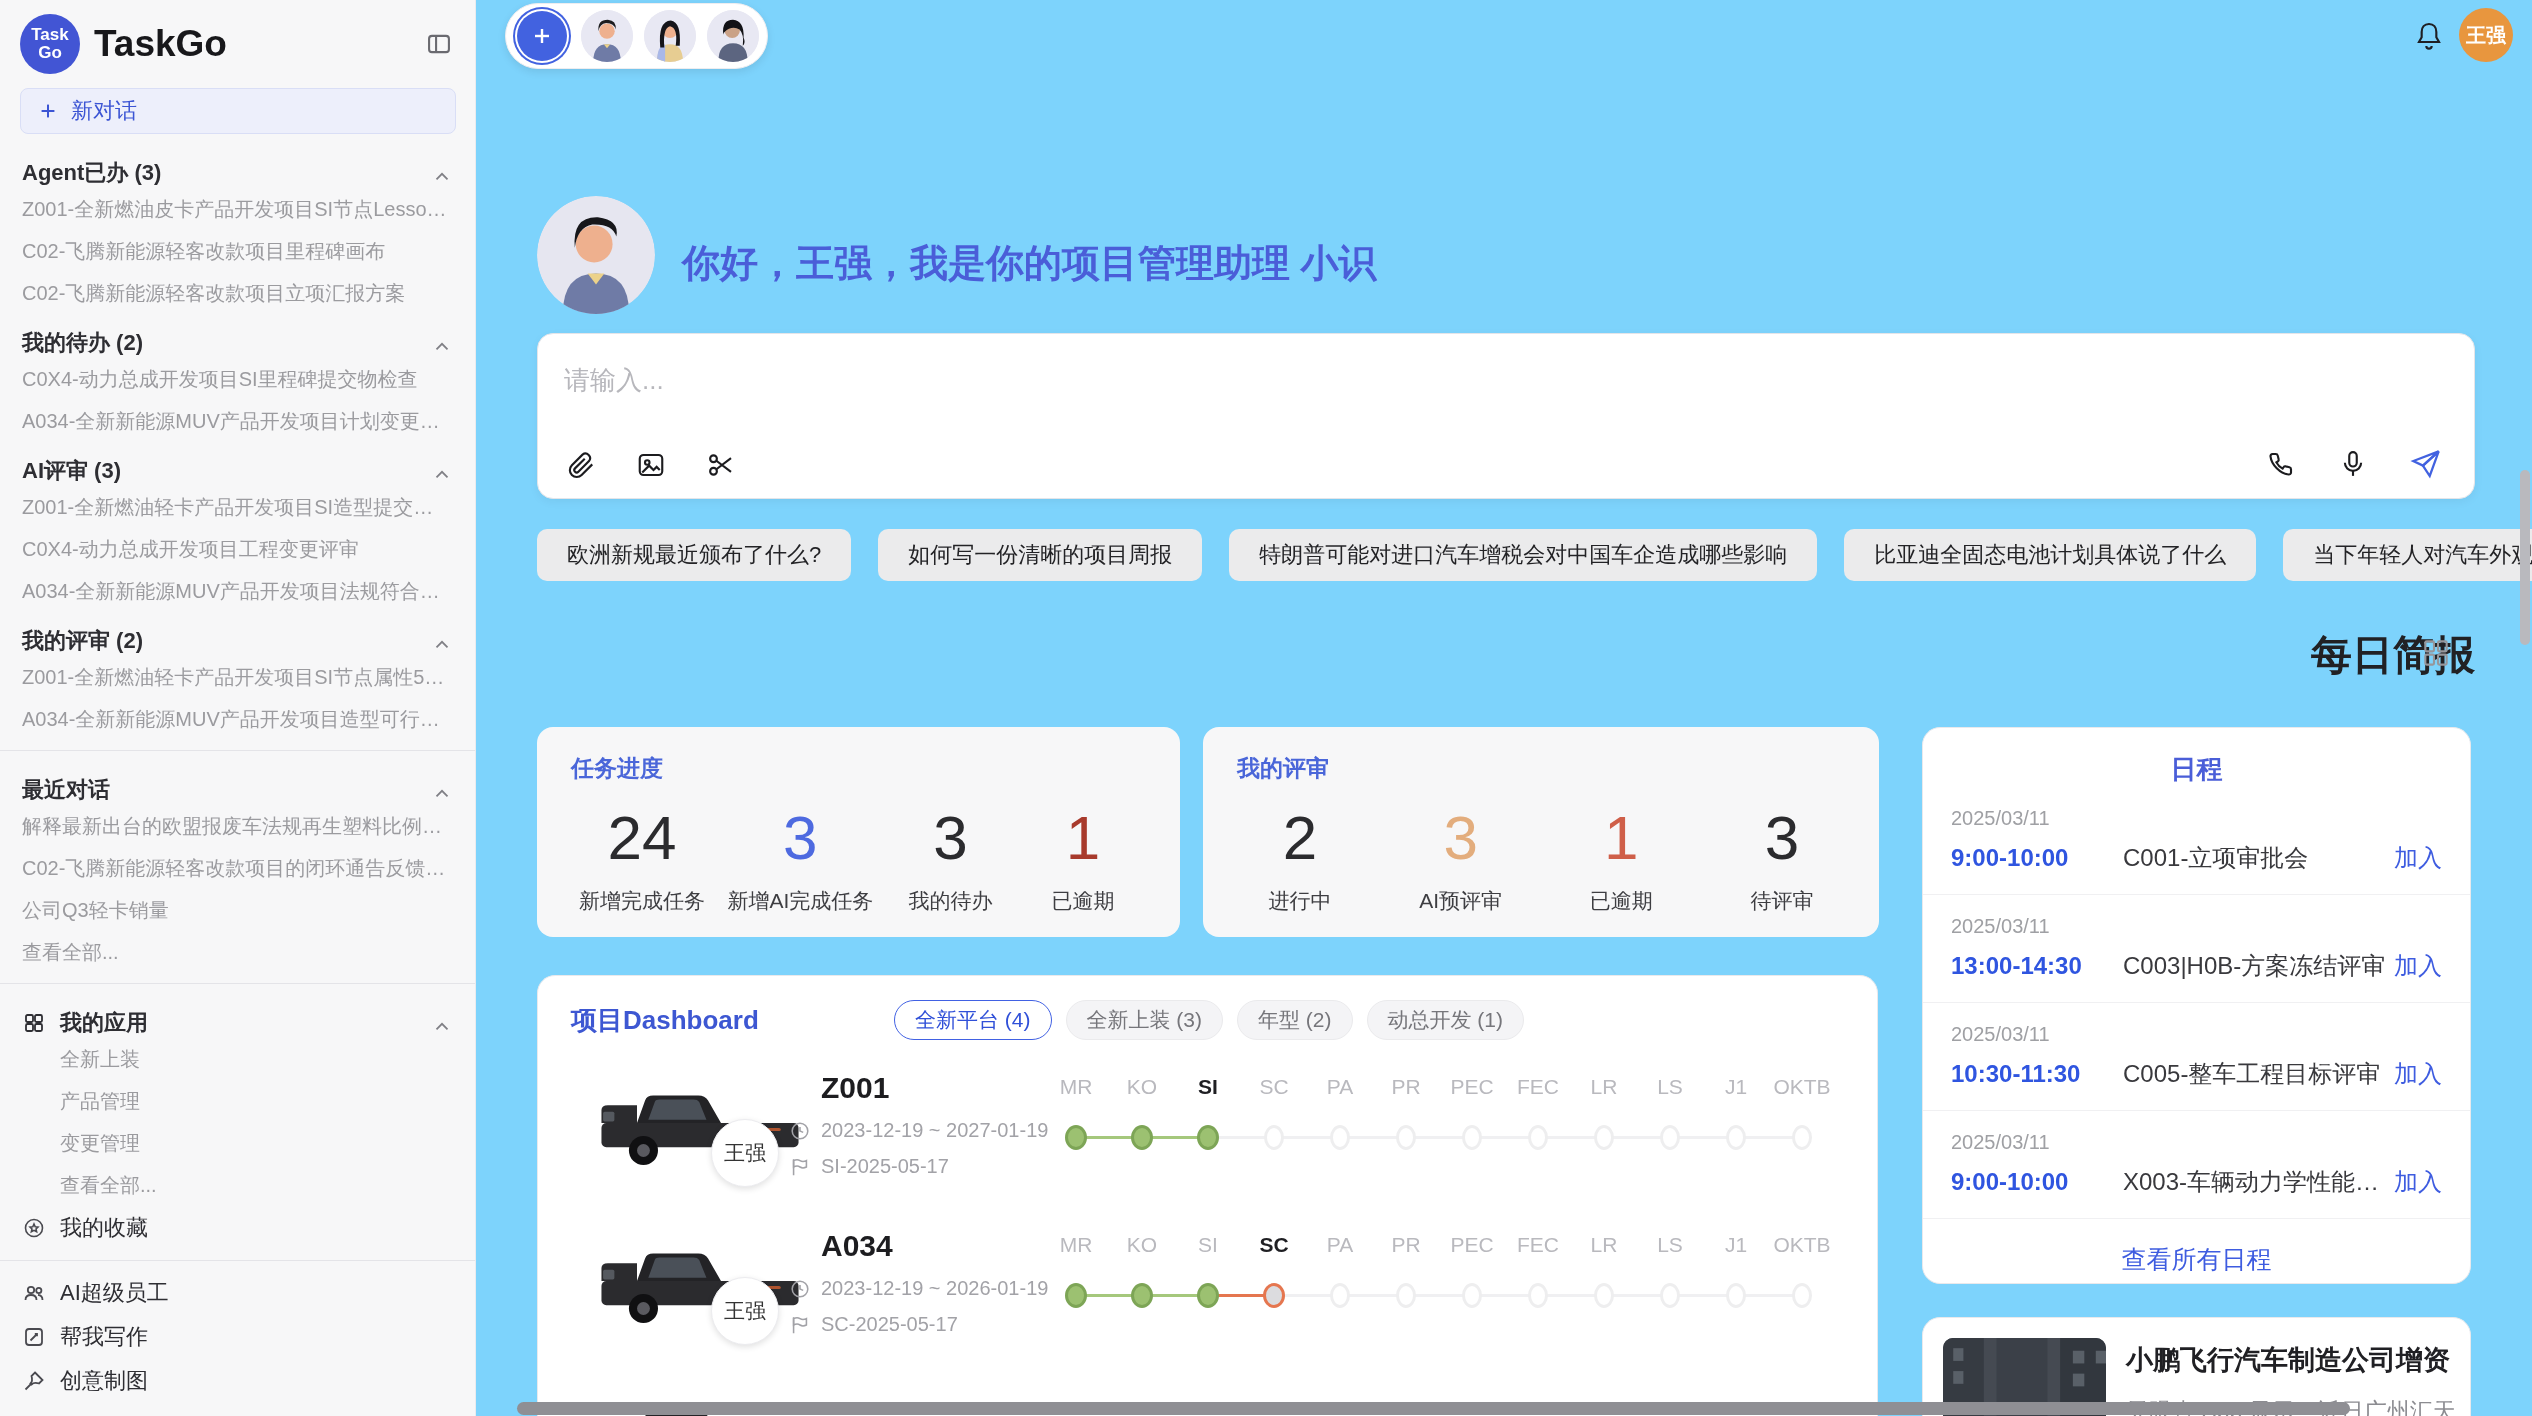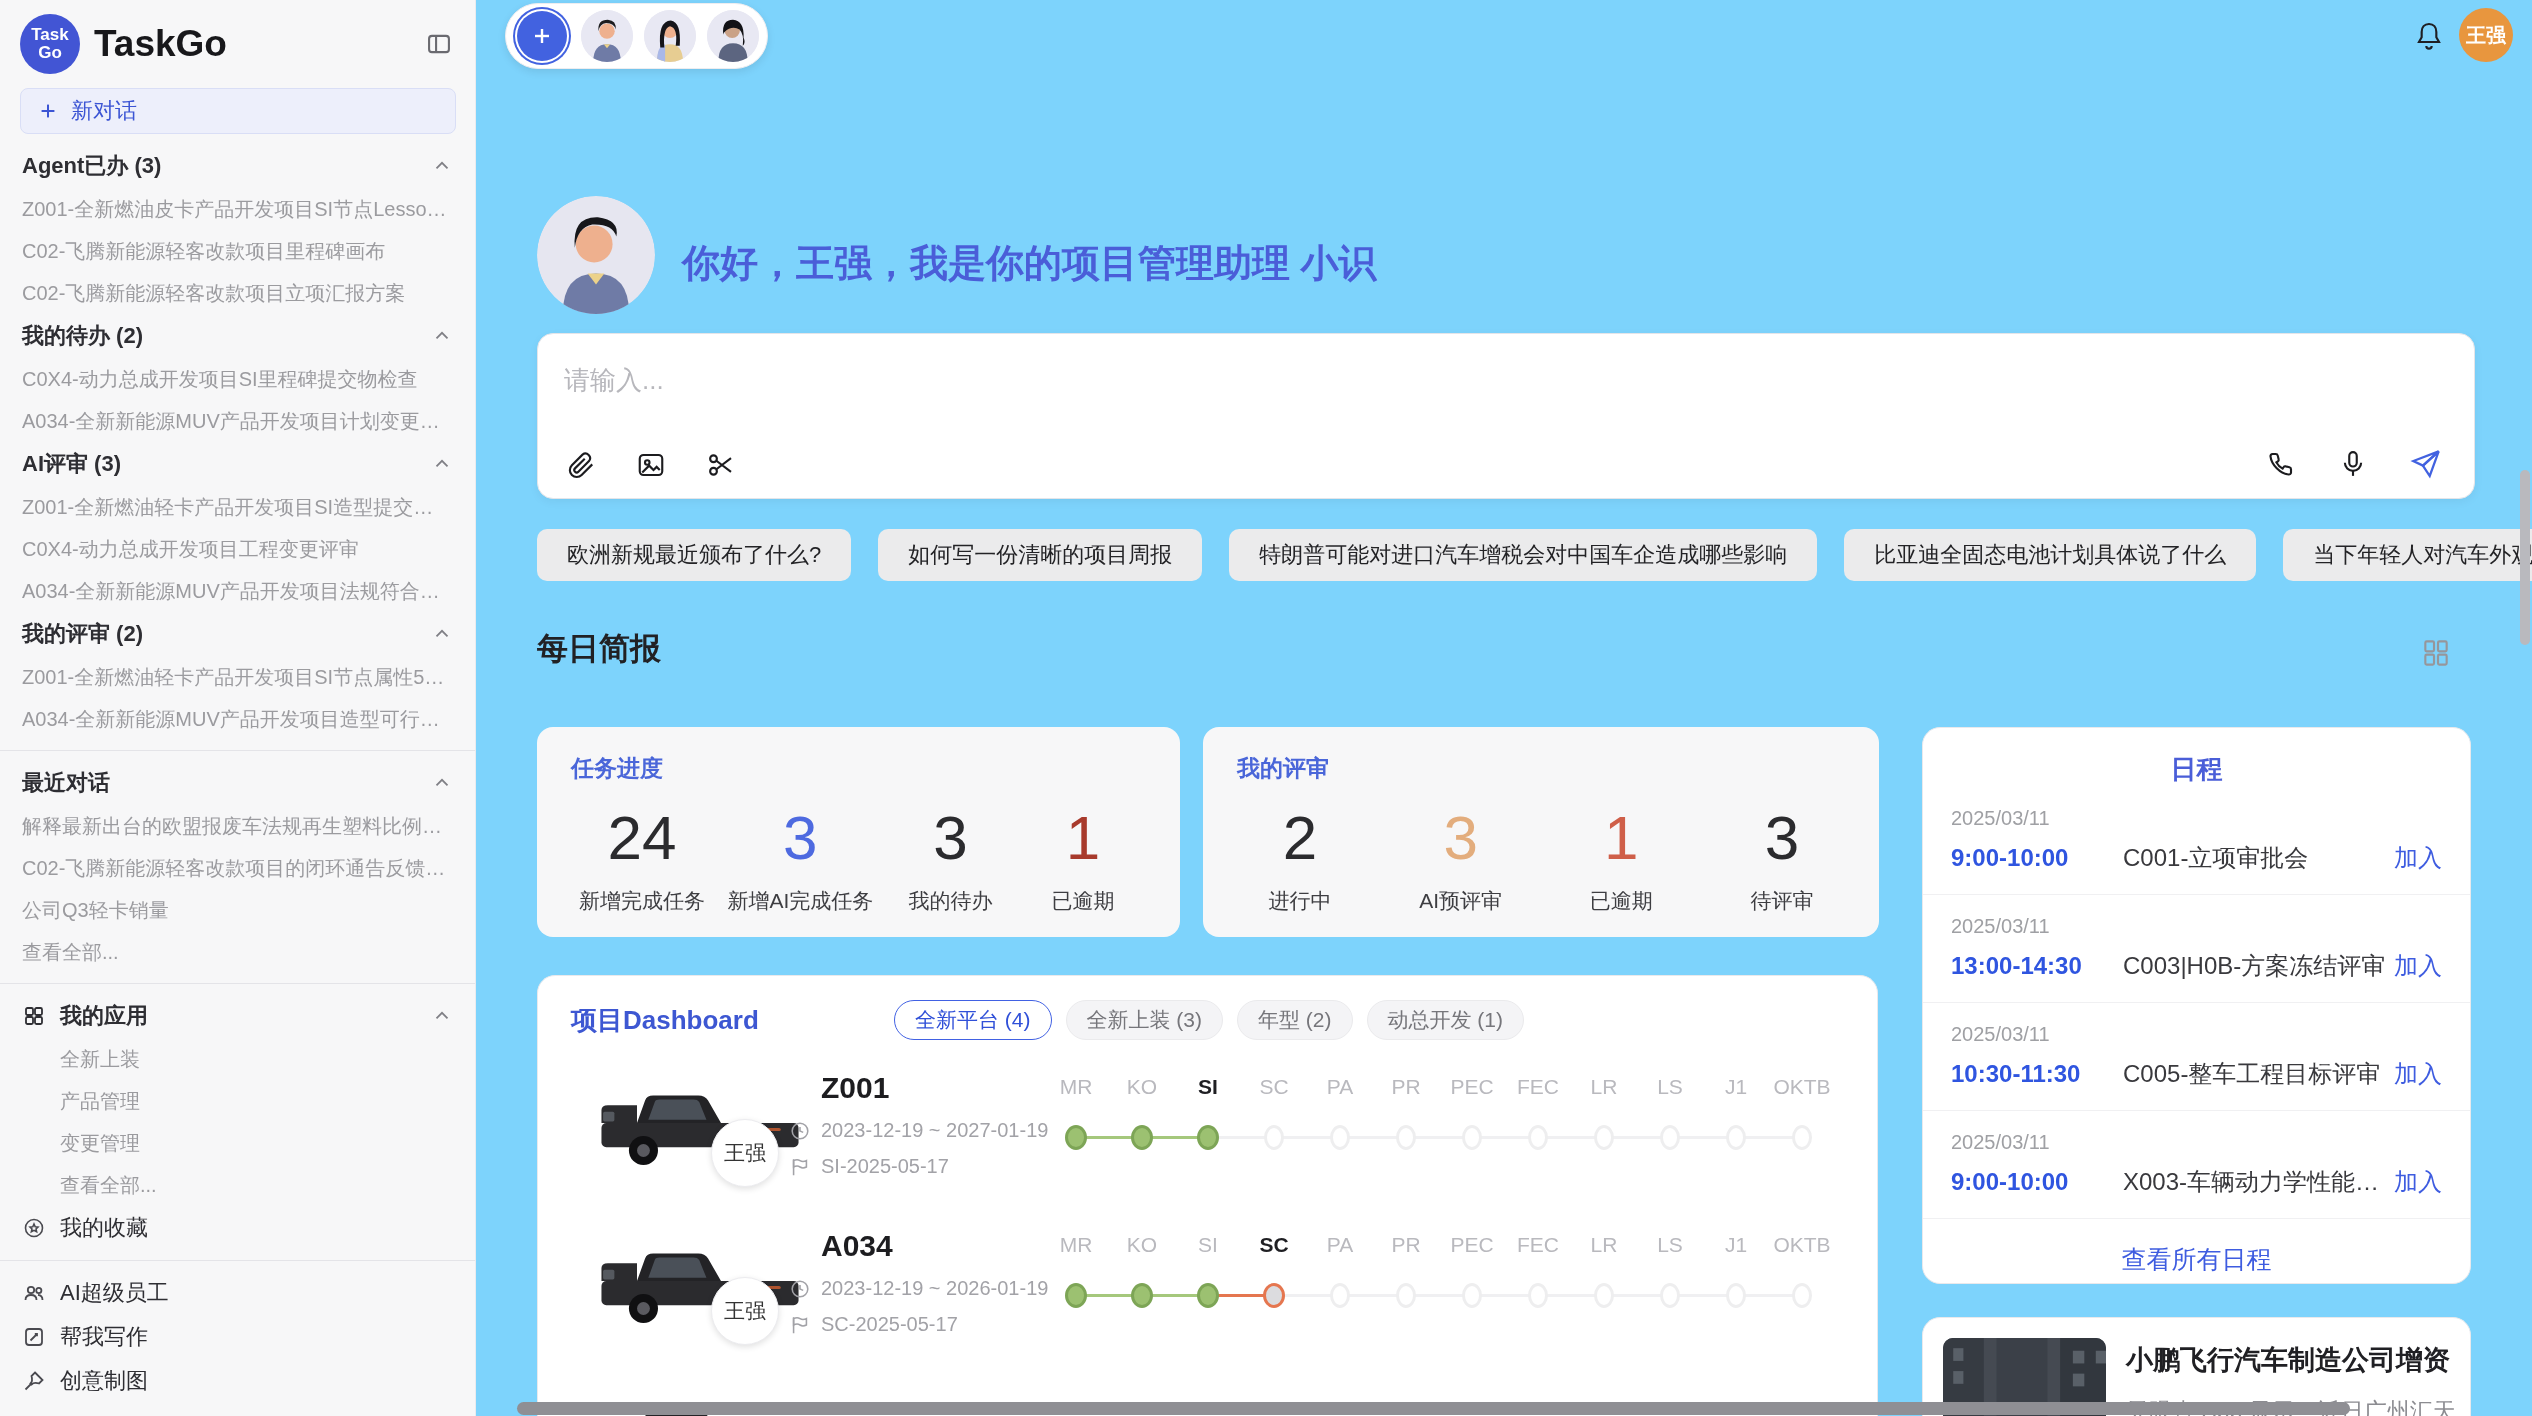--- a/index.html
+++ b/index.html
@@ -15,21 +15,21 @@
   .sb-head { display:flex; align-items:center; gap:14px; padding:14px 22px 8px 20px; }
   .logo { width:60px; height:60px; border-radius:50%; background:#4255d4; color:#fff;
           display:flex; flex-direction:column; align-items:center; justify-content:center;
           font-size:17px; font-weight:700; line-height:1.05; flex:none; }
   .sb-title { font-size:37px; font-weight:700; color:#18181b; flex:1; }
   .panel-ic { color:#6a6a70; cursor:pointer; }
   .new-chat { display:flex; align-items:center; gap:12px; margin:6px 20px 0; height:46px;
               background:#edeffb; border:1px solid #d9def6; border-radius:8px;
               color:#3c55d4; font-size:22px; padding:0 16px; width:436px; cursor:pointer; }
   .sb-scroll { padding:10px 22px 0; }
-  .sec-h { height:44px; display:flex; align-items:center; justify-content:space-between;
+  .sec-h { height:44px; display:flex; align-items:flex-end; justify-content:space-between;
            color:#2e2e33; font-size:22px; font-weight:600; cursor:pointer; }
   .sec-h .hl { display:flex; align-items:center; gap:14px; }
   .chev { color:#808086; }
   .sb-item { height:42px; line-height:42px; font-size:20px; color:#9b9b9f;
              white-space:nowrap; overflow:hidden; text-overflow:ellipsis; cursor:pointer; }
   .sb-div { border:none; border-top:1px solid #e4e4e8; margin:10px -22px; }
   .sub-item { padding-left:38px; }
   .row-ic { display:flex; align-items:center; gap:14px; height:44px; font-size:22px;
             color:#2e2e33; cursor:pointer; }
   .row-ic .ric { color:#4a4a50; }
@@ -64,21 +64,21 @@
           align-items:center; }
   .send { color:#4262e0; }
   .ibtn { cursor:pointer; }
 
   
   .chips { left:537px; top:529px; width:1990px; display:flex; gap:27px; }
   .chip { height:52px; display:flex; align-items:center; padding:0 30px; background:#ebebec;
           border-radius:10px; font-size:22px; color:#232326; white-space:nowrap; cursor:pointer; }
 
   
-  .brief-title { left:537px; top:628px; width:1938px; text-align:left; font-size:31px;
+  .brief-title { left:537px; top:628px; width:1938px; text-align:right; font-size:41px;
                  font-weight:700; color:#212124; }
   .brief-grid { left:2420px; top:636px; color:#96969b; cursor:pointer; }
   .stat-card { top:727px; height:210px; background:#f7f7f8; border-radius:16px;
                padding:26px 34px; }
   #stat1 { left:537px; width:643px; } #stat2 { left:1203px; width:676px; }
   .stat-title { font-size:23px; color:#4a66d9; font-weight:600; }
   .stat-row { display:flex; justify-content:space-between; margin-top:18px; padding:0 8px; }
   .stat { text-align:center; min-width:110px; }
   .stat .v { font-size:62px; font-weight:500; line-height:1.15; }
   .stat .l { margin-top:14px; font-size:21px; color:#3e3e42; }

